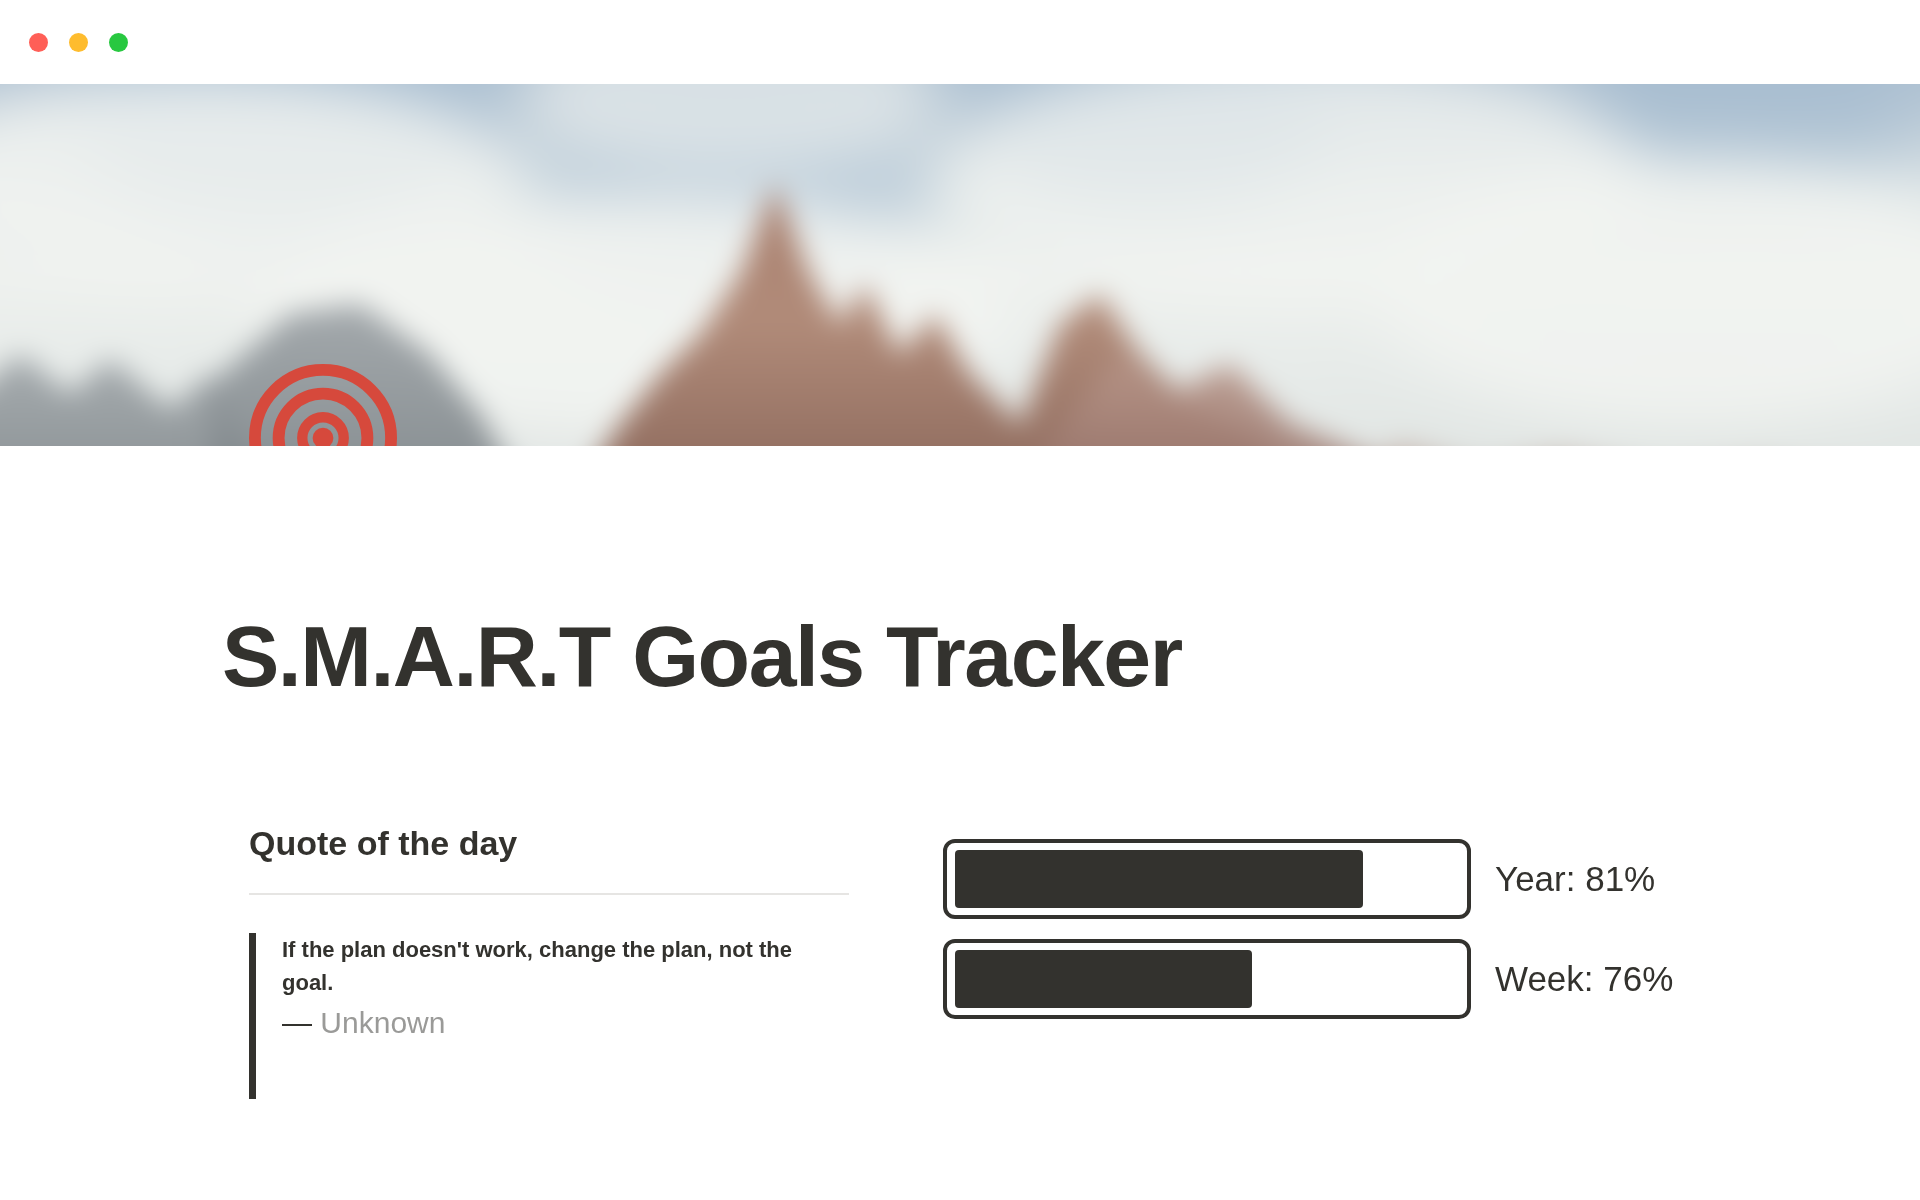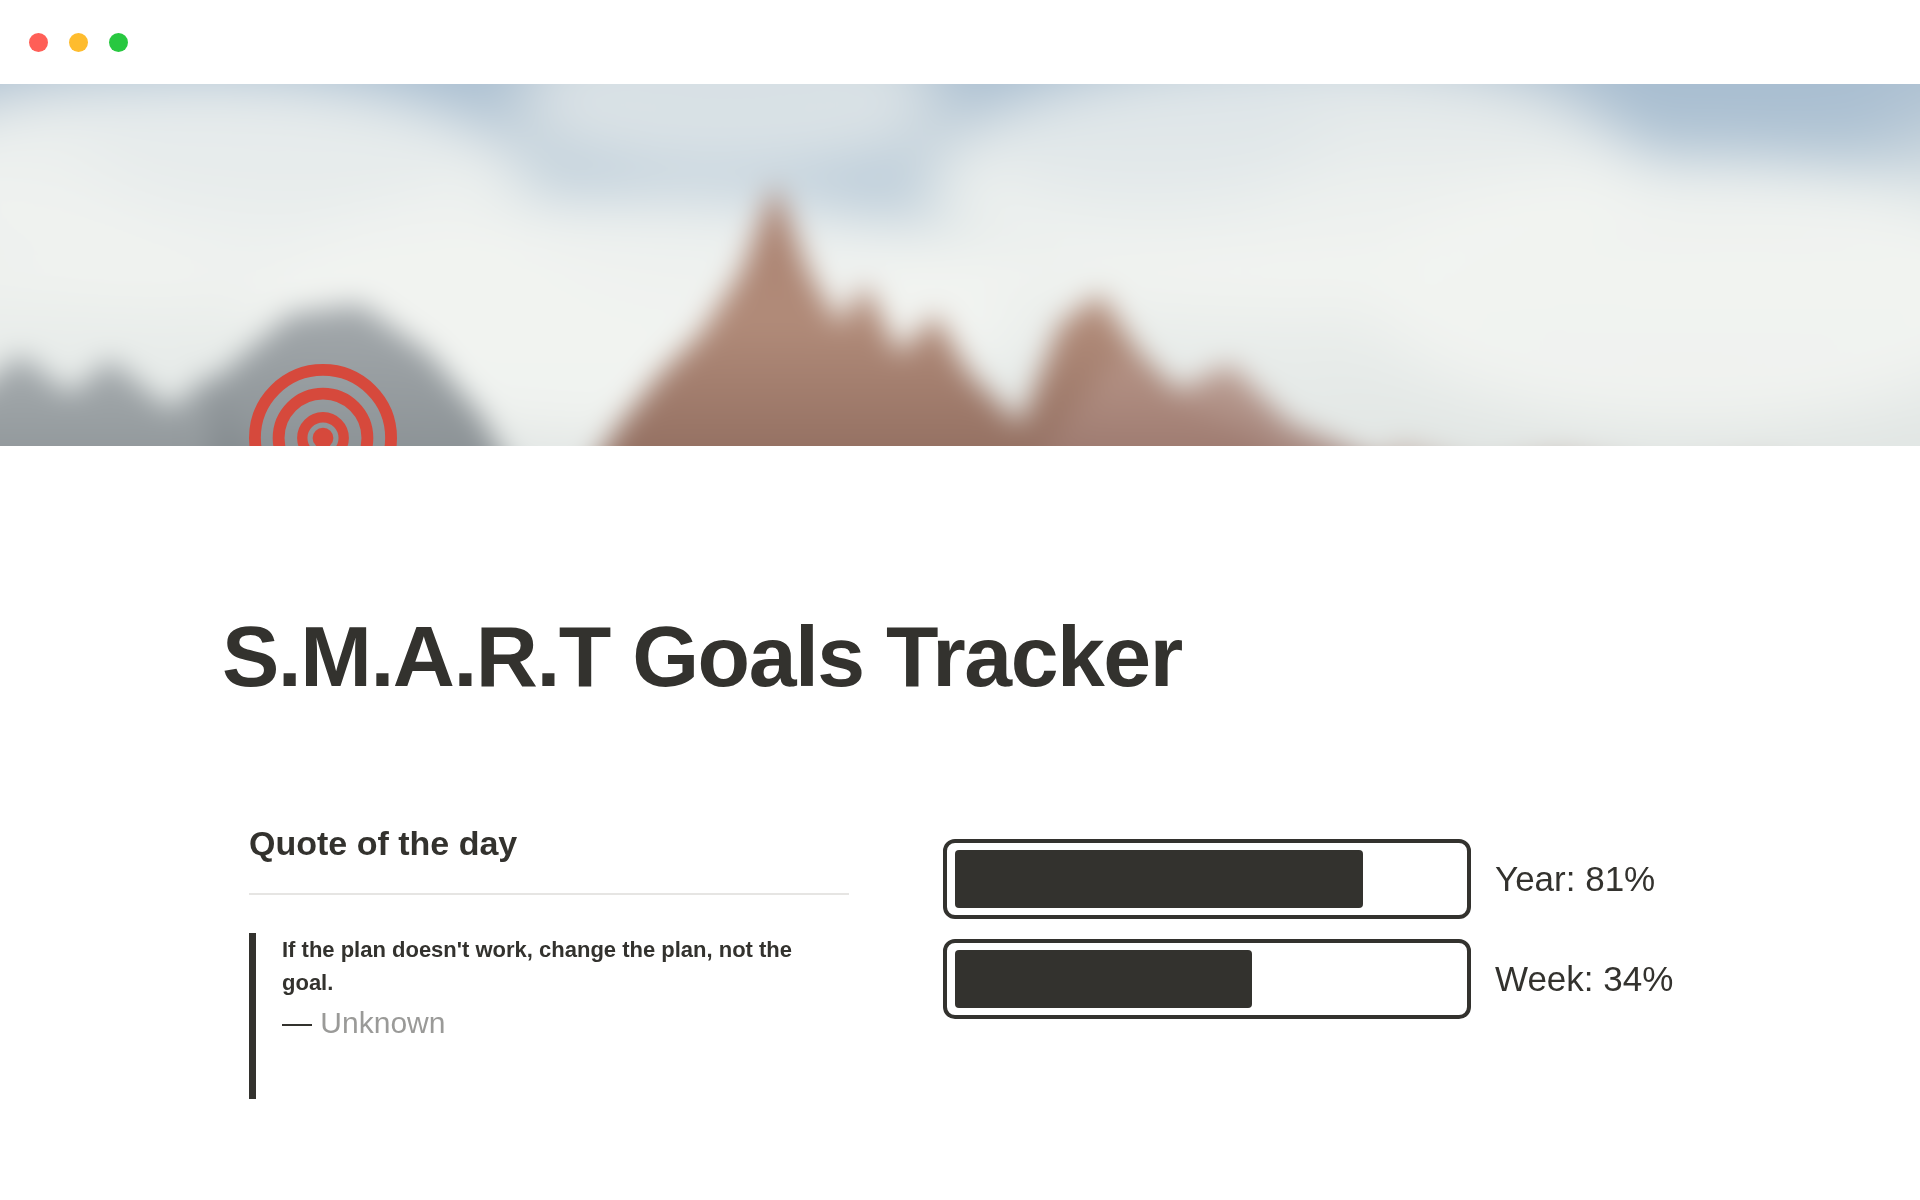--- a/index.html
+++ b/index.html
@@ -210,18 +210,18 @@
           <div class="bar-fill" style="width: 81%;"></div>
         </div>
         <div class="bar-label">Year: 81%</div>
       </div>
 
 
       <div class="bar-row">
         <div class="bar-track">
           <div class="bar-fill" style="width: 59%;"></div>
         </div>
-        <div class="bar-label">Week: 34%</div>
+        <div class="bar-label">Week: 76%</div>
       </div>
 
     </div>
   </div>
 </div>
 
 </body></html>

